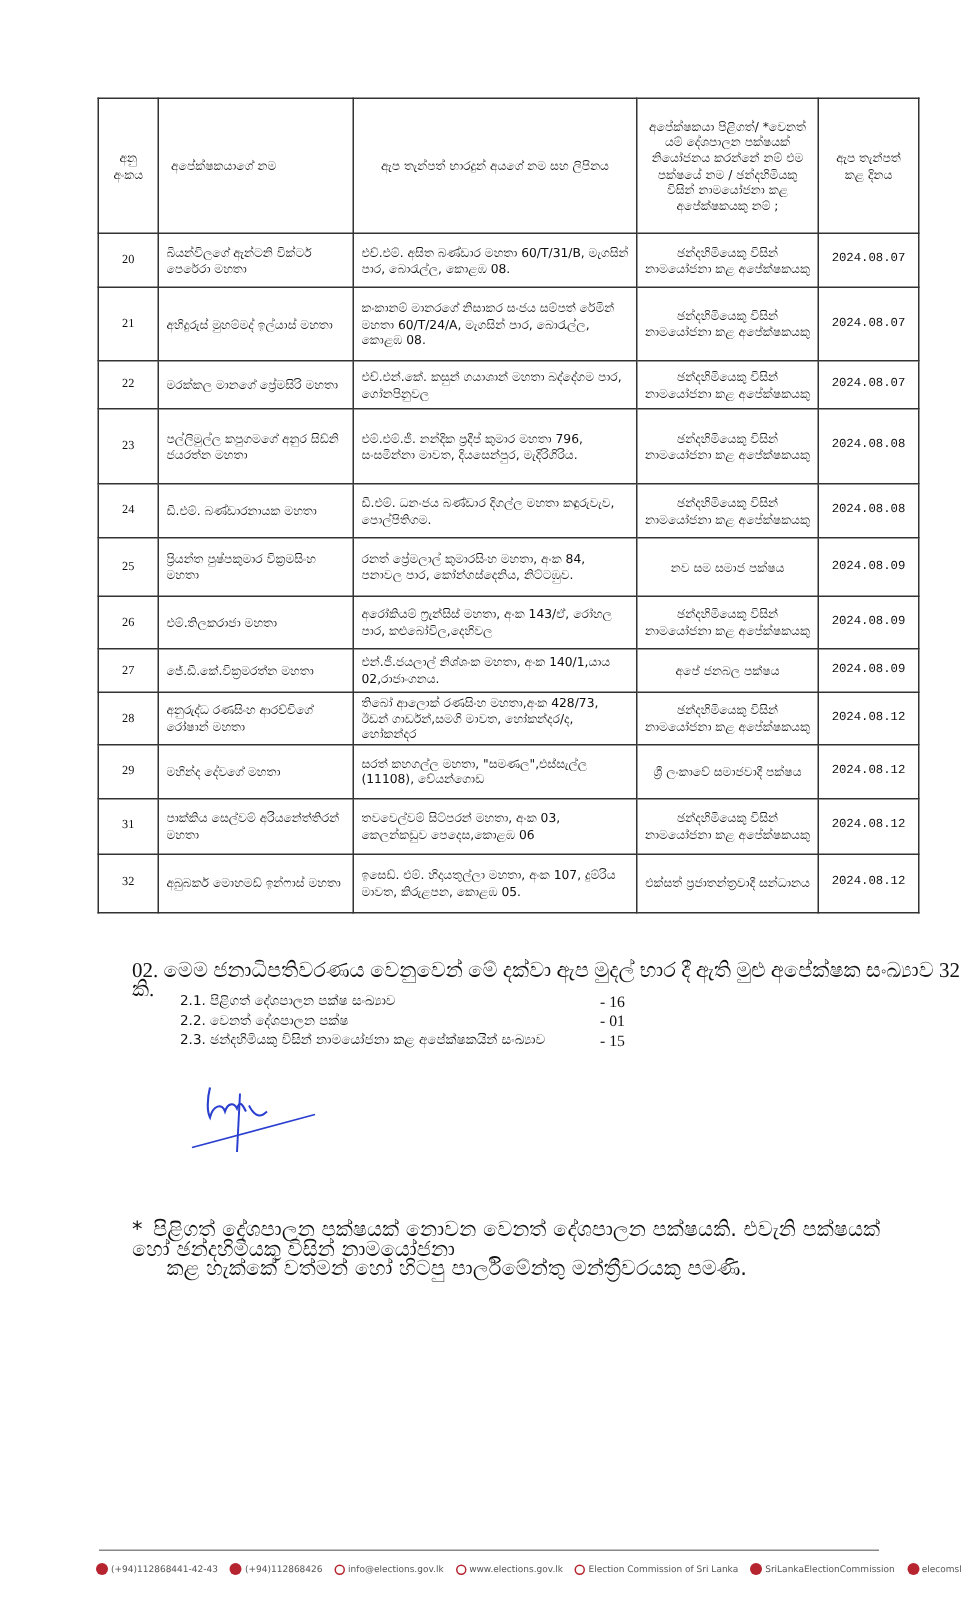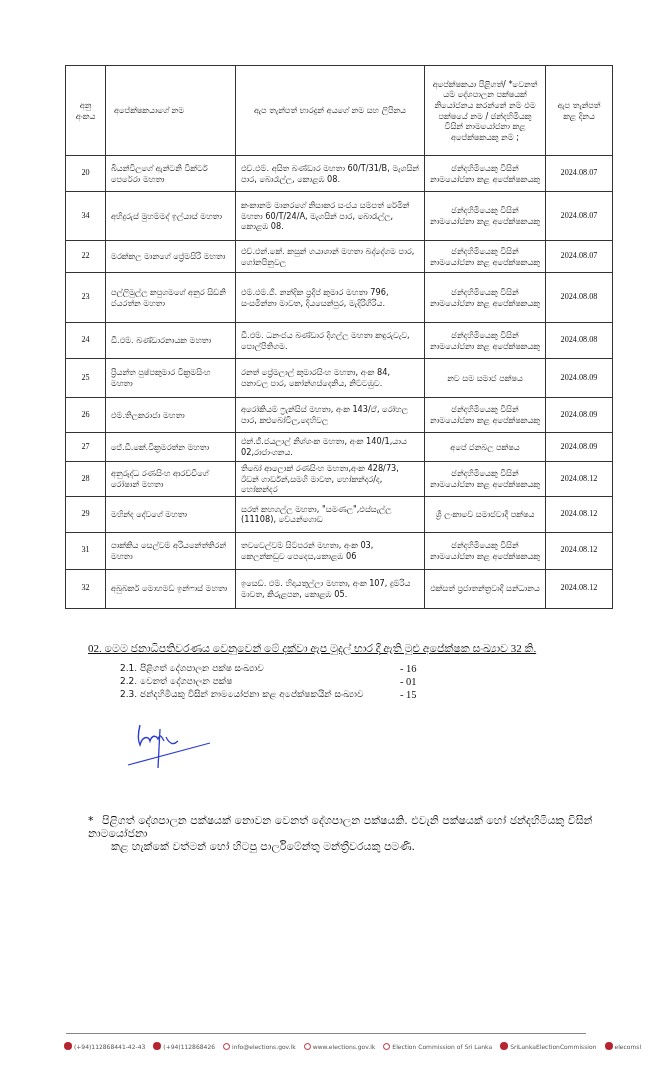--- a/index.html
+++ b/index.html
@@ -19,39 +19,39 @@
     font-size: 8.2px; line-height: 10.6px; font-weight: normal;
   }
   table.cand th { text-align: center; }
   .col-no { width: 40px; }
   .col-name { width: 130px; }
   .col-addr { width: 189px; }
   .col-party { width: 121px; }
   .col-date { width: 67px; }
   table.cand th.th-name { text-align: left; padding-left: 8px; }
   td.c-no { text-align: center; font-family: "Liberation Serif", serif; font-size: 11px; }
-  td.c-date { text-align: center; font-family: Liberation Serif, serif; font-size: 11px; }
+  td.c-date { text-align: center; font-family: Liberation Mono, monospace; font-size: 11px; }
   td.c-party { text-align: center; }
   td.c-addr { font-size: 8.2px; }
   .hdr-row { height: 90px; }
 
   
   .summary { position: absolute; left: 88px; top: 642px; font-size: 9px; line-height: 12px; }
-  .summary .main { font-family: "Liberation Serif", serif; font-size: 11px; text-decoration: underline; }
+  .summary .main { font-family: "Liberation Serif", serif; font-size: 14px; }
   .sub-list { position: absolute; left: 120px; top: 662px; width: 330px; font-size: 9px; }
   .sub-item { display: flex; height: 13px; line-height: 13px; }
   .sub-item .lbl { width: 280px; }
   .sub-item .val { font-family: "Liberation Serif", serif; font-size: 10.5px; }
 
   
   .signature { position: absolute; left: 118px; top: 723px; width: 100px; height: 45px; }
   .signer { position: absolute; left: 88px; top: 770px; font-size: 9px; line-height: 13px; }
   .signer .nm { font-weight: bold; }
 
-  .footnote { position: absolute; left: 88px; top: 814px; width: 520px; font-size: 11px; line-height: 13px; }
+  .footnote { position: absolute; left: 88px; top: 814px; width: 520px; font-size: 14px; line-height: 13px; }
   .footnote .star { display: inline-block; width: 14px; }
   .footnote .cont { padding-left: 23px; display: block; }
 
   
   .footer-rule { position: absolute; left: 66px; top: 1033px; width: 520px; height: 0; border-top: 1px solid #888; }
   .footer { position: absolute; left: 64px; top: 1042px; display: flex; gap: 8px; align-items: center;
     font-size: 6px; color: #555; white-space: nowrap; }
   .f-item { display: flex; align-items: center; gap: 2px; }
   .f-ic { width: 8px; height: 8px; border-radius: 50%; background: #b5242f; display: inline-block; position: relative; }
   .f-ic.ring { background: #fff; border: 1.5px solid #b5242f; width: 5px; height: 5px; }
@@ -80,21 +80,21 @@
     </thead>
     <tbody id="rows">
         <tr style="height: 36px;">
           <td class="c-no">20</td>
           <td class="c-name">බියන්විලගේ ඇන්ටනි වික්ටර් පෙරේරා මහතා</td>
           <td class="c-addr">එච්.එම්. අසිත බණ්ඩාර මහතා 60/T/31/B, මැගසින් පාර, බොරැල්ල, කොළඹ 08.</td>
           <td class="c-party">ඡන්දහිමියෙකු විසින් නාමයෝජනා කළ අපේක්ෂකයකු</td>
           <td class="c-date">2024.08.07</td>
         </tr>
         <tr style="height: 49px;">
-          <td class="c-no">34</td>
+          <td class="c-no">21</td>
           <td class="c-name">අහිදුරුස් මුහම්මද් ඉල්යාස් මහතා</td>
           <td class="c-addr">කංකානම් මානරගේ නිසාකර සංජය සම්පත් රේමින් මහතා 60/T/24/A, මැගසින් පාර, බොරැල්ල, කොළඹ 08.</td>
           <td class="c-party">ඡන්දහිමියෙකු විසින් නාමයෝජනා කළ අපේක්ෂකයකු</td>
           <td class="c-date">2024.08.07</td>
         </tr>
         <tr style="height: 32px;">
           <td class="c-no">22</td>
           <td class="c-name">මරක්කල මානගේ ප්‍රේමසිරි මහතා</td>
           <td class="c-addr">එච්.එන්.කේ. කසුන් ගයාශාන් මහතා බද්දේගම පාර, ගෝනපිනුවල</td>
           <td class="c-party">ඡන්දහිමියෙකු විසින් නාමයෝජනා කළ අපේක්ෂකයකු</td>

